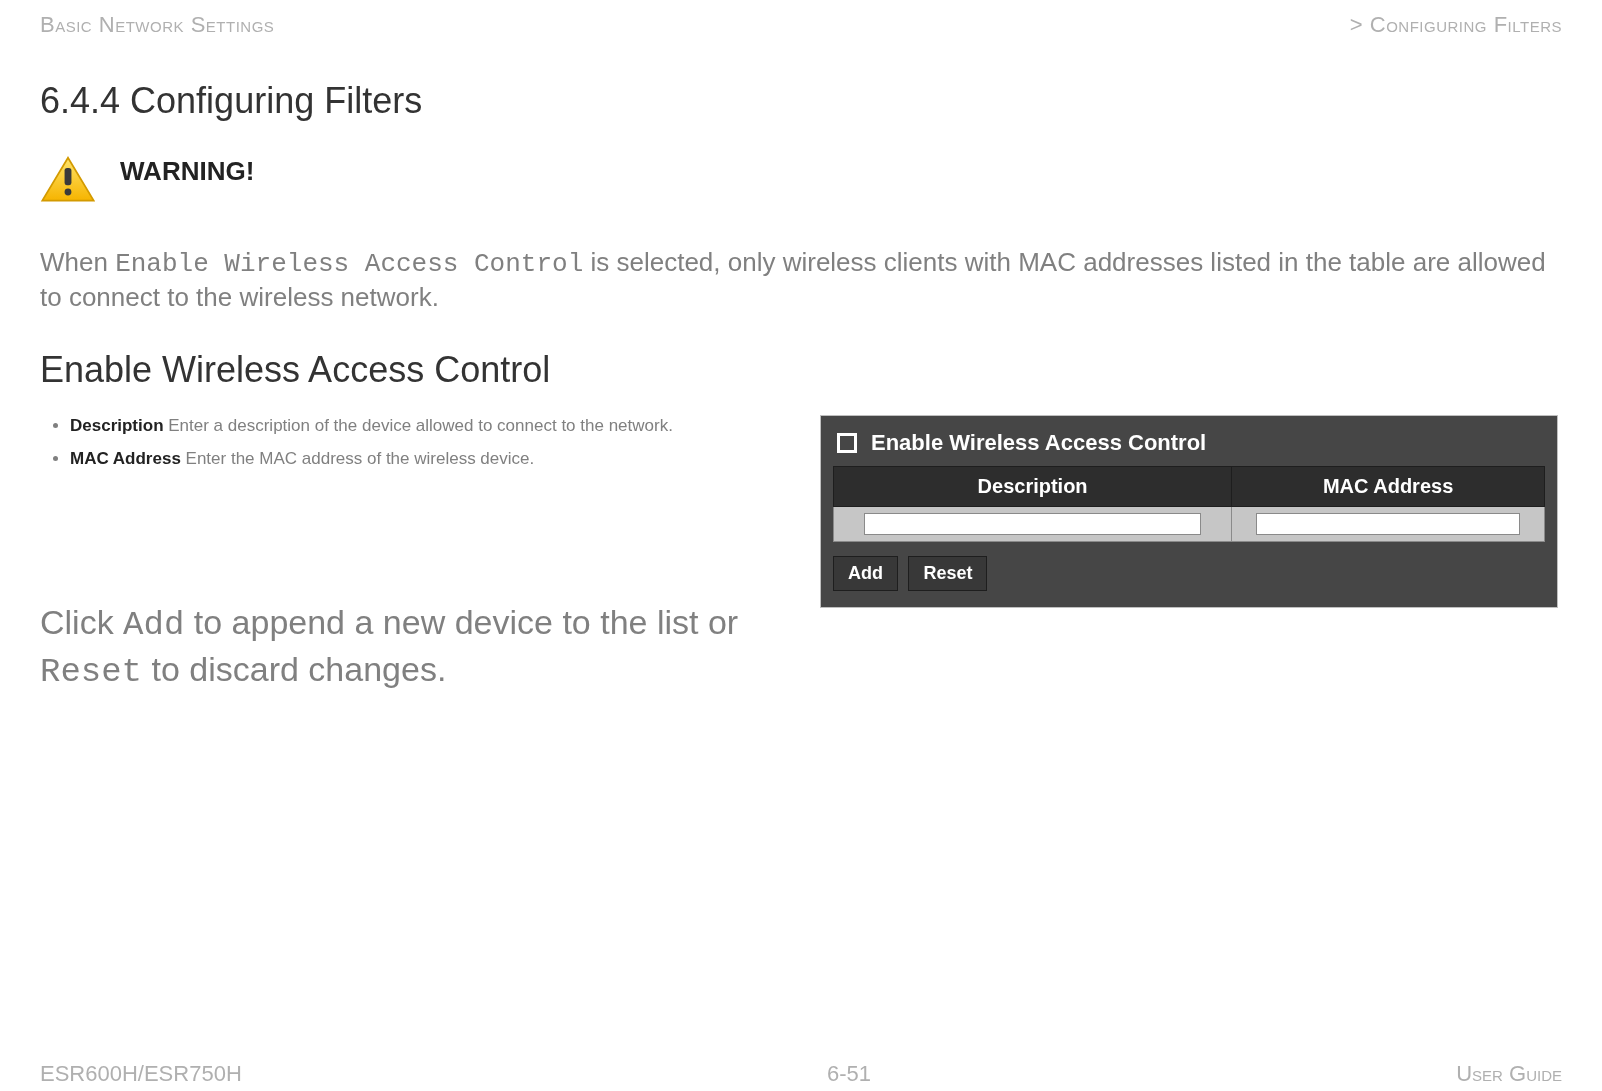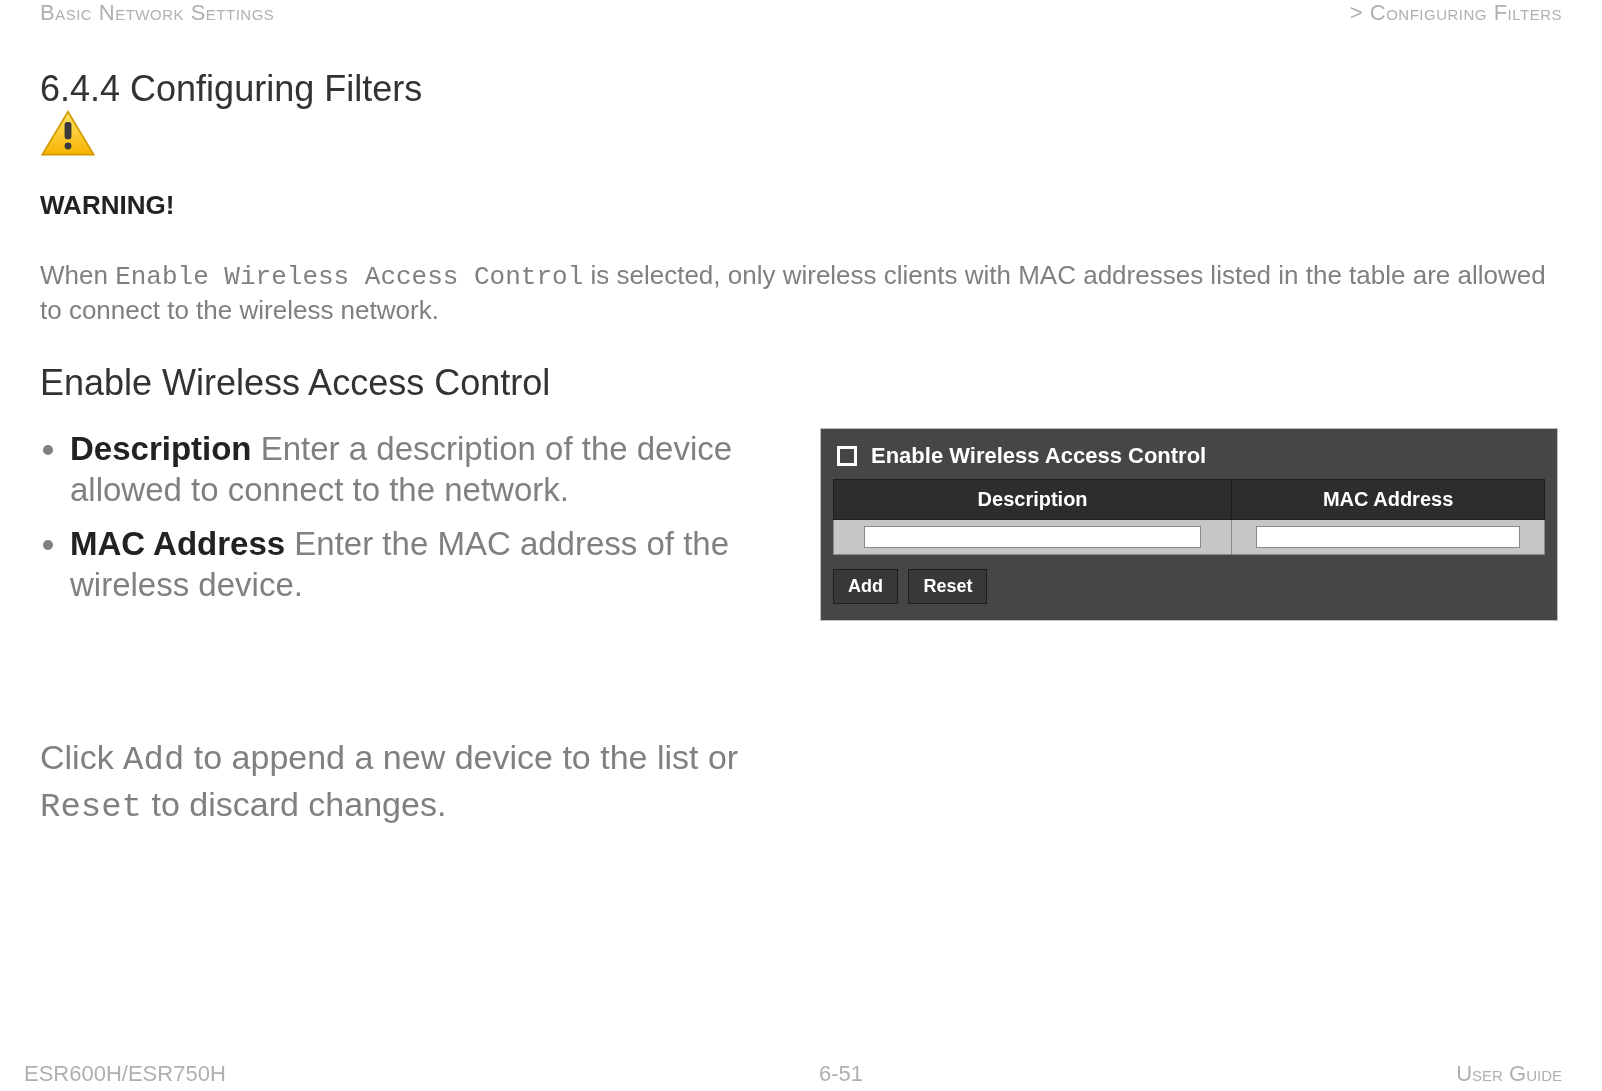--- a/index.html
+++ b/index.html
@@ -18,38 +18,38 @@
     color: #404040;
   }
 
   
   .header-row {
     display: flex;
     justify-content: space-between;
     font-variant: small-caps;
     font-size: 22px;
     color: #b0b0b0;
-    padding-top: 0;
+    padding-top: 12px;
     letter-spacing: 0.5px;
   }
 
   
   .h1 {
     margin-top: 42px;
     font-size: 36px;
     font-weight: 400;
     color: #333;
     font-family: Verdana, Arial, sans-serif;
   }
 
   
   .warn {
     display: flex;
     align-items: flex-start;
-    flex-direction: column;
+    margin-top: 34px;
   }
   .warn .icon-wrap {
     width: 80px;
     flex: 0 0 80px;
   }
   .warn-triangle {
     width: 56px;
     height: 48px;
   }
   .warn-text .wlabel {
@@ -100,21 +100,21 @@
   }
   .right {
     flex: 0 0 740px;
   }
 
   ul.bullets {
     list-style: disc;
     margin: 0 0 0 30px;
     padding: 0;
     color: #808080;
-    font-size: 33px;
+    font-size: 17px;
   }
   ul.bullets li {
     margin-bottom: 12px;
     line-height: 1.25;
   }
   ul.bullets li .term {
     font-weight: 700;
     color: #222;
   }
 
@@ -189,21 +189,21 @@
     font-size: 18px;
     padding: 6px 14px;
     border: 1px solid #1e1e1e;
     margin-right: 6px;
     cursor: pointer;
   }
 
   
   .footer {
     position: absolute;
-    left: 24px;
+    left: 40px;
     right: 40px;
     bottom: 4px;
     display: flex;
     justify-content: space-between;
     color: #b0b0b0;
     font-size: 22px;
   }
   .footer .model { font-variant: normal; }
   .footer .pg { font-size: 22px; }
   .footer .ug { font-variant: small-caps; }

